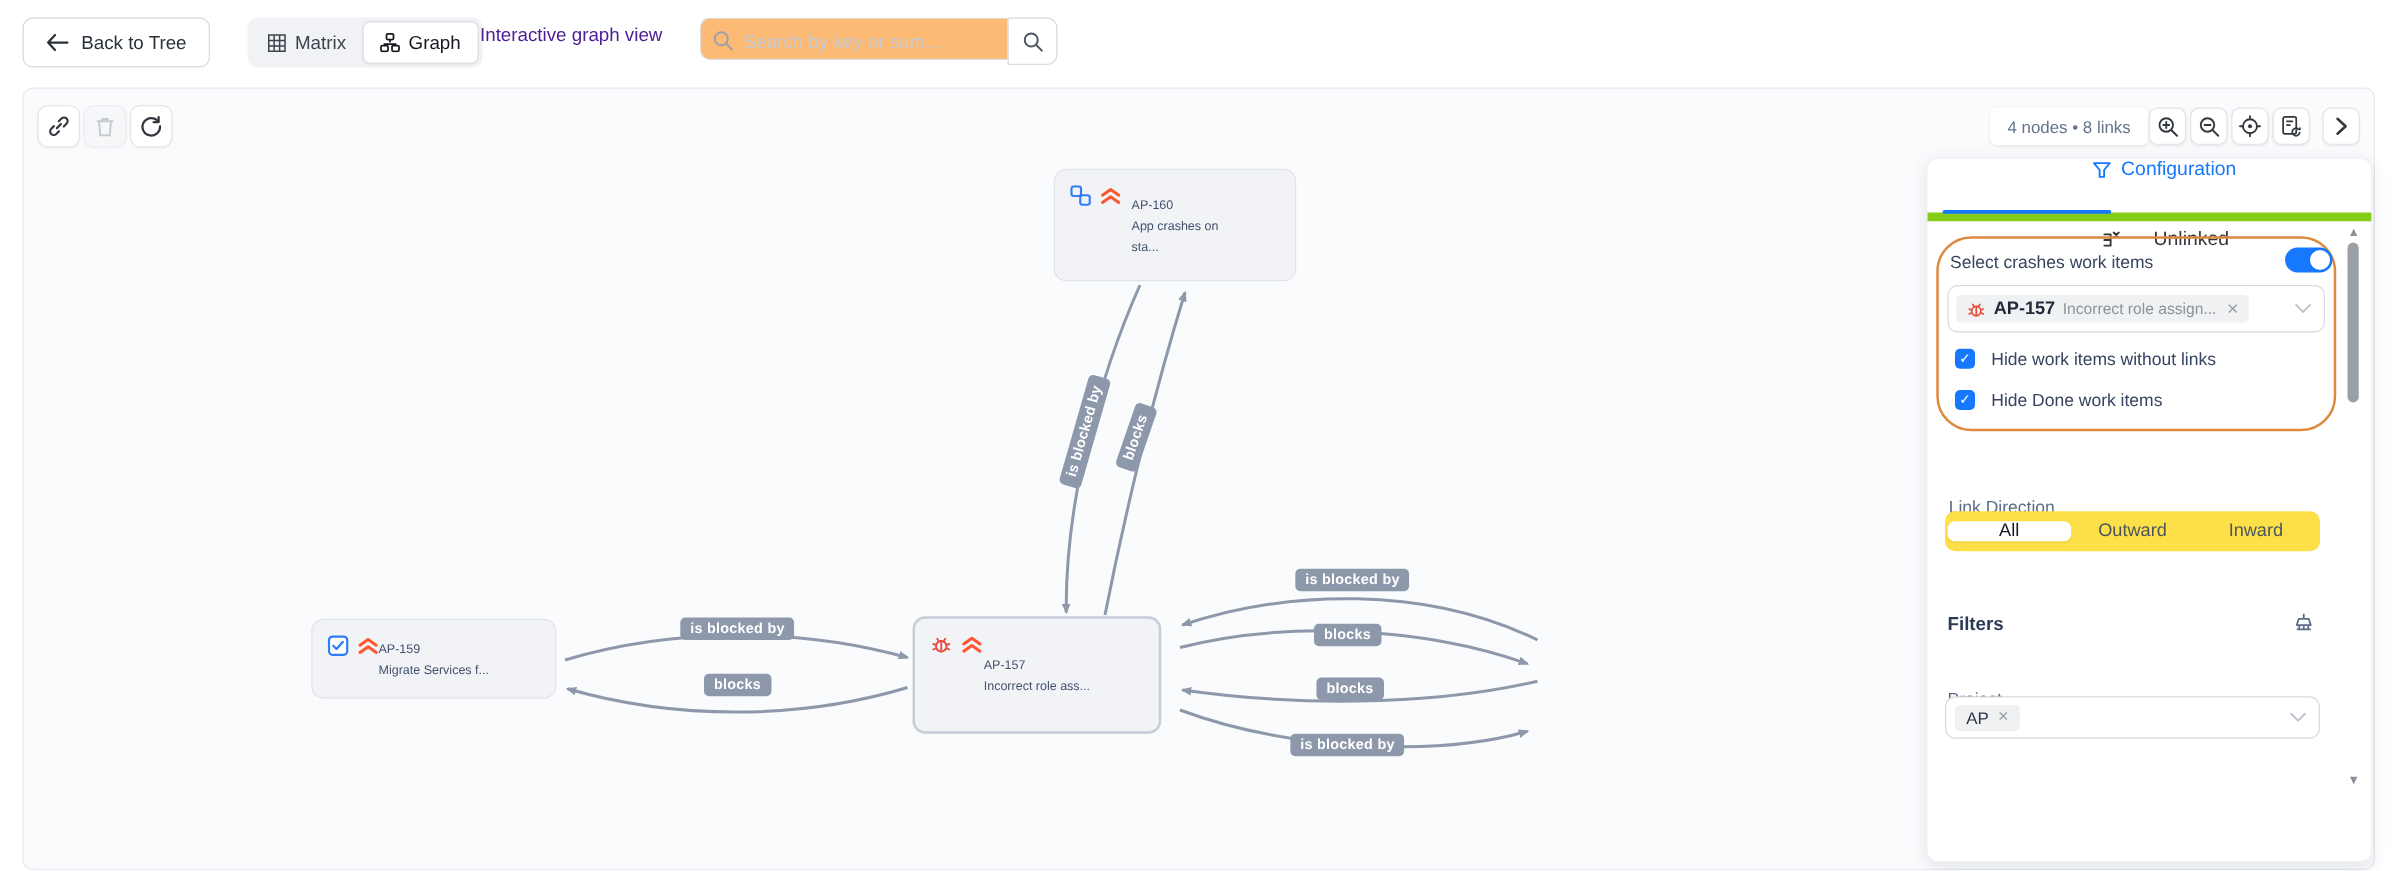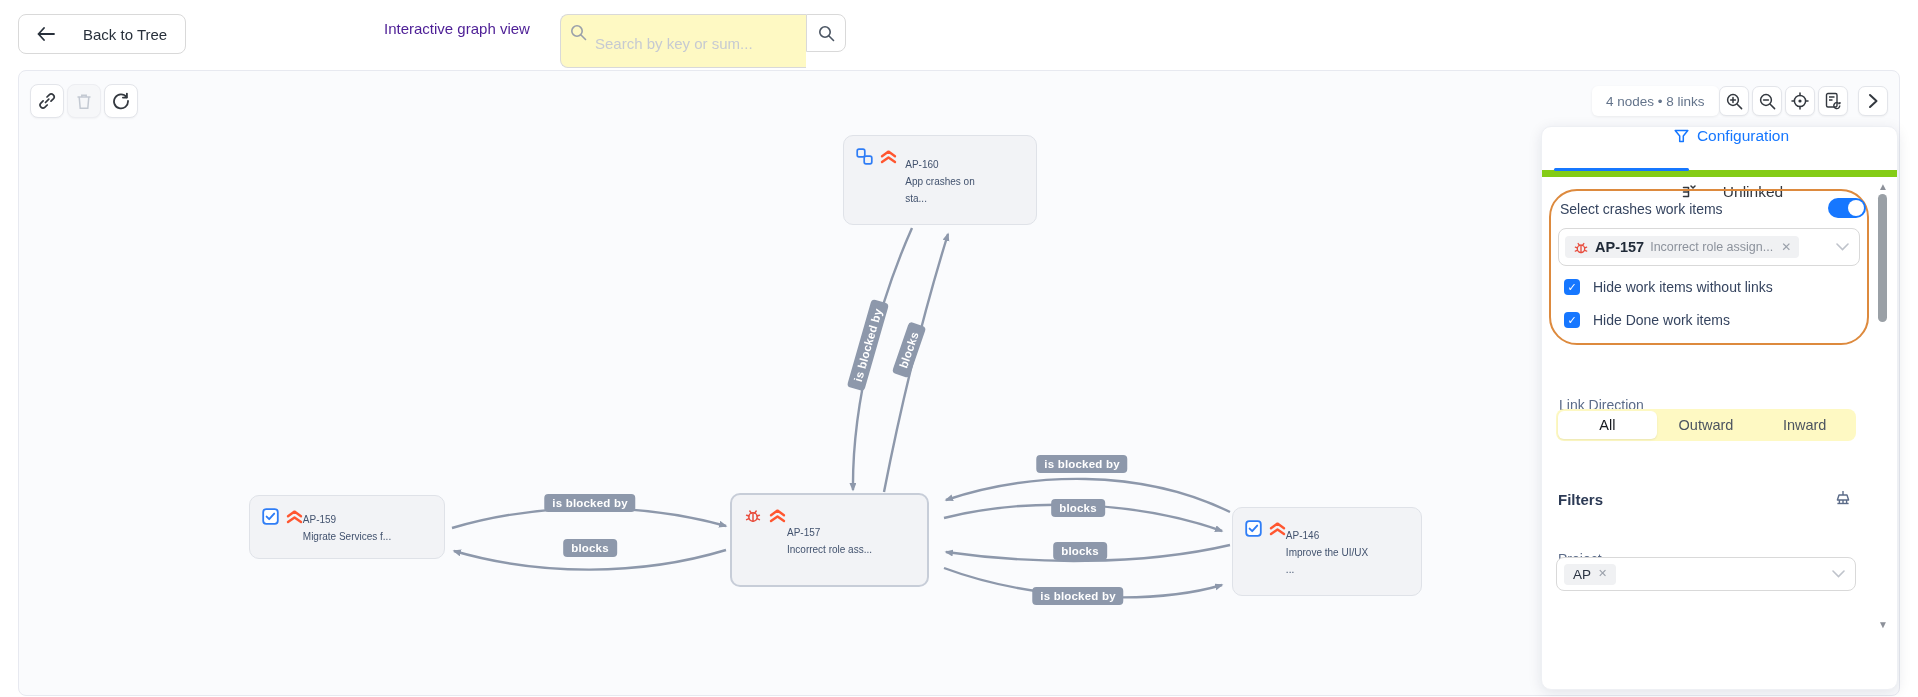--- a/index.html
+++ b/index.html
@@ -2,29 +2,29 @@
 <html><head>
 <meta charset="utf-8">
 <style>
   * { margin:0; padding:0; box-sizing:border-box; }
   html,body { background:#fff; }
   body { font-family:"Liberation Sans", sans-serif; color:#1f2937; }
   #app { position:relative; width:1918px; height:697px; background:#fff; overflow:hidden; }
 
   
   .topbar { position:absolute; left:0; top:0; width:1918px; height:70px; background:#fff; }
-  .btn-back { position:absolute; left:18px; top:14px; height:40px; padding:0 18px; display:flex; align-items:center; gap:28px;
+  .btn-back { position:absolute; left:18px; top:14px; height:40px; padding:0 18px; display:flex; align-items:center; gap:10px;
     border:1px solid #d9d9d9; border-radius:8px; background:#fff; font-size:15px; color:#28303b; cursor:pointer; }
   .seg-views { position:absolute; left:198px; top:14px; height:40px; background:#f1f2f5; border-radius:8px; padding:3px; display:flex; align-items:stretch; }
   .seg-views .seg-item { display:flex; align-items:center; gap:7px; padding:0 13px; font-size:15px; color:#3d434d; border-radius:6px; cursor:pointer; }
   .seg-views .seg-item.active { background:#fff; border:1px solid #dddfe5; box-shadow:0 1px 2px rgba(0,0,0,.05); color:#16191f; }
   .view-label { position:absolute; left:384px; top:20px; font-size:15px; color:#4c1d95;text-align:center; }
   .searchbox { position:absolute; left:560px; top:14px; height:38px; display:flex; }
-  .searchbox .inp { width:246px; height:54px; border:1px solid #d9d9d9; border-right:none; border-radius:8px 0 0 8px;
-    padding:4px 10px 0 34px; font-size:15px; color:#333; outline:none; background:#fef9c3; font-family:"Liberation Sans",sans-serif; }
+  .searchbox .inp { width:246px; height:34px; border:1px solid #d9d9d9; border-right:none; border-radius:8px 0 0 8px;
+    padding:4px 10px 0 34px; font-size:15px; color:#333; outline:none; background:#fdba74; font-family:"Liberation Sans",sans-serif; }
   .searchbox .inp::placeholder { color:#c6cad2; }
   .searchbox .mag { position:absolute; left:10px; top:10px; }
   .searchbox .go { width:40px; height:38px; border:1px solid #d9d9d9; border-radius:0 8px 8px 0; background:#fff;
     display:flex; align-items:center; justify-content:center; cursor:pointer; }
 
   
   .canvas { position:absolute; left:18px; right:18px; top:70px; height:626px; background:#fafbfd;
     border:1px solid #e7e9f0; border-radius:8px; }
   .tool-btn { position:absolute; width:34px; height:34px; background:#fff; border:1px solid #e3e5ea; border-radius:8px;
     display:flex; align-items:center; justify-content:center; box-shadow:0 1px 2px rgba(0,0,0,.04); cursor:pointer; }
@@ -63,21 +63,21 @@
     background:#fff; display:flex; align-items:center; padding:0 10px 0 6px; cursor:pointer; }
   .chip { display:flex; align-items:center; gap:6px; background:#f0f1f3; border-radius:4px; padding:3px 8px; }
   .chip .k { font-size:14.5px; font-weight:bold; color:#1f2937; }
   .chip .s { font-size:12.5px; color:#8c929c; }
   .chip .x { font-size:12px; color:#9aa0aa; cursor:pointer; padding-left:2px; }
   .sel-caret { margin-left:auto; }
   .cbx-row { position:absolute; left:22px; display:flex; align-items:center; gap:13px; cursor:pointer; }
   .cbx { width:16px; height:16px; background:#1677ff; border-radius:4px; display:flex; align-items:center; justify-content:center;
     color:#fff; font-size:11px; line-height:1; }
   .sec-label { font-size:14px; color:#5b6b88; }
-  .seg2 { position:absolute; left:14px; top:282px; width:300px; height:32px; background:#fef9c3; border-radius:8px; padding:2px; display:flex; }
+  .seg2 { position:absolute; left:14px; top:282px; width:300px; height:32px; background:#fde047; border-radius:8px; padding:2px; display:flex;align-items:center; }
   .seg2 .opt { flex:1; display:flex; align-items:center; justify-content:center; font-size:14.5px; color:#4c5460; cursor:pointer; border-radius:6px; }
   .seg2 .opt.on { background:#fff; box-shadow:0 1px 2px rgba(0,0,0,.08); color:#16191f; }
   .filters-title { position:absolute; left:16px; top:364px; font-size:15px; font-weight:bold; color:#2c3a55; }
   .broom-btn { position:absolute; left:292px; top:362px; cursor:pointer; }
   .project-label { position:absolute; left:16px; top:424px; }
   .project-select { position:absolute; left:14px; top:430px; width:300px; height:34px; border:1px solid #d9d9d9; border-radius:8px;
     display:flex; align-items:center; padding:0 10px 0 7px; cursor:pointer; background:#fff; }
   .chip-sm { display:flex; gap:7px; background:#f0f1f3; border-radius:4px; padding:3px 9px; font-size:13.5px; color:#2a3342; }
   .chip-sm .x { color:#9aa0aa; font-size:11px; }
   .pscroll-track { position:absolute; right:10px; top:54px; width:10px; bottom:14px; }
@@ -90,20 +90,39 @@
 <div id="app">
 
   <div class="topbar">
     <button class="btn-back">
       <svg width="18" height="14" viewBox="0 0 18 14">
           <path d="M7 1 L1.5 7 L7 13 M1.5 7 H17" stroke="#28303b" stroke-width="1.8" fill="none" stroke-linecap="round" stroke-linejoin="round"></path>
         </svg>
       <span>Back to Tree</span>
     </button>
 
+    <div class="seg-views">
+      <div class="seg-item">
+        <svg width="15" height="15" viewBox="0 0 15 15">
+            <path d="M1 1 h13 v13 h-13 z M1 5.3 h13 M1 9.7 h13 M5.3 1 v13 M9.7 1 v13" stroke="#3d434d" stroke-width="1.2" fill="none"></path>
+          </svg>
+        <span>Matrix</span>
+      </div>
+      <div class="seg-item active">
+        <svg width="16" height="16" viewBox="0 0 16 16">
+            <g stroke="#16191f" stroke-width="1.4" fill="none">
+              <rect x="5.2" y="1" width="5.6" height="4.6" rx="1"></rect>
+              <rect x="0.8" y="10.4" width="5.6" height="4.6" rx="1"></rect>
+              <rect x="9.6" y="10.4" width="5.6" height="4.6" rx="1"></rect>
+              <path d="M8 5.6 v2.4 M3.6 10.4 v-1.2 h8.8 v1.2"></path>
+            </g>
+          </svg>
+        <span>Graph</span>
+      </div>
+    </div>
 
     <div class="view-label">Interactive graph view</div>
 
     <div class="searchbox">
       <svg class="mag" width="17" height="17" viewBox="0 0 17 17">
           <circle cx="7" cy="7" r="5.2" stroke="#9aa0aa" stroke-width="1.6" fill="none"></circle>
           <path d="M11 11 L15.5 15.5" stroke="#9aa0aa" stroke-width="1.6" stroke-linecap="round"></path>
         </svg>
       <input class="inp" value="" placeholder="Search by key or sum..." style="">
       <button class="go">
@@ -261,39 +280,20 @@
             <path d="M3 13 L9.5 8.4 L16 13"></path>
           </g>
         </svg>
     </span>
     <div class="node-text">
       <div>AP-157</div>
       <div>Incorrect role ass...</div>
     </div>
   </div>
 
-  <div class="node" style="left:1232px;top:507px;width:190px;height:89px;">
-    <span class="node-icons">
-      <svg width="17" height="17" viewBox="0 0 17 17">
-          <rect x="1.2" y="1.2" width="14.6" height="14.6" rx="3" stroke="#2f7df6" stroke-width="1.8" fill="#fff"></rect>
-          <path d="M4.6 8.6 L7.2 11.2 L12.2 5.6" stroke="#2f7df6" stroke-width="1.9" fill="none" stroke-linecap="round" stroke-linejoin="round"></path>
-        </svg>
-      <svg width="19" height="16" viewBox="0 0 19 16">
-          <g stroke="#ff5630" stroke-width="2.4" fill="none" stroke-linecap="round" stroke-linejoin="round">
-            <path d="M3 7.2 L9.5 2.6 L16 7.2"></path>
-            <path d="M3 13 L9.5 8.4 L16 13"></path>
-          </g>
-        </svg>
-    </span>
-    <div class="node-text">
-      <div>AP-146</div>
-      <div>Improve the UI/UX</div>
-      <div>...</div>
-    </div>
-  </div>
 
   <div class="panel">
     <div class="panel-tabs">
       <div class="ptab active">
         <svg width="15" height="15" viewBox="0 0 15 15">
             <path d="M1.2 1.5 h12.6 L9.3 7 v5.5 h-3.6 V7 Z" stroke="#1677ff" stroke-width="1.5" fill="none" stroke-linejoin="round"></path>
           </svg>
         <span>Configuration</span>
       </div>
       <div class="ptab idle">

